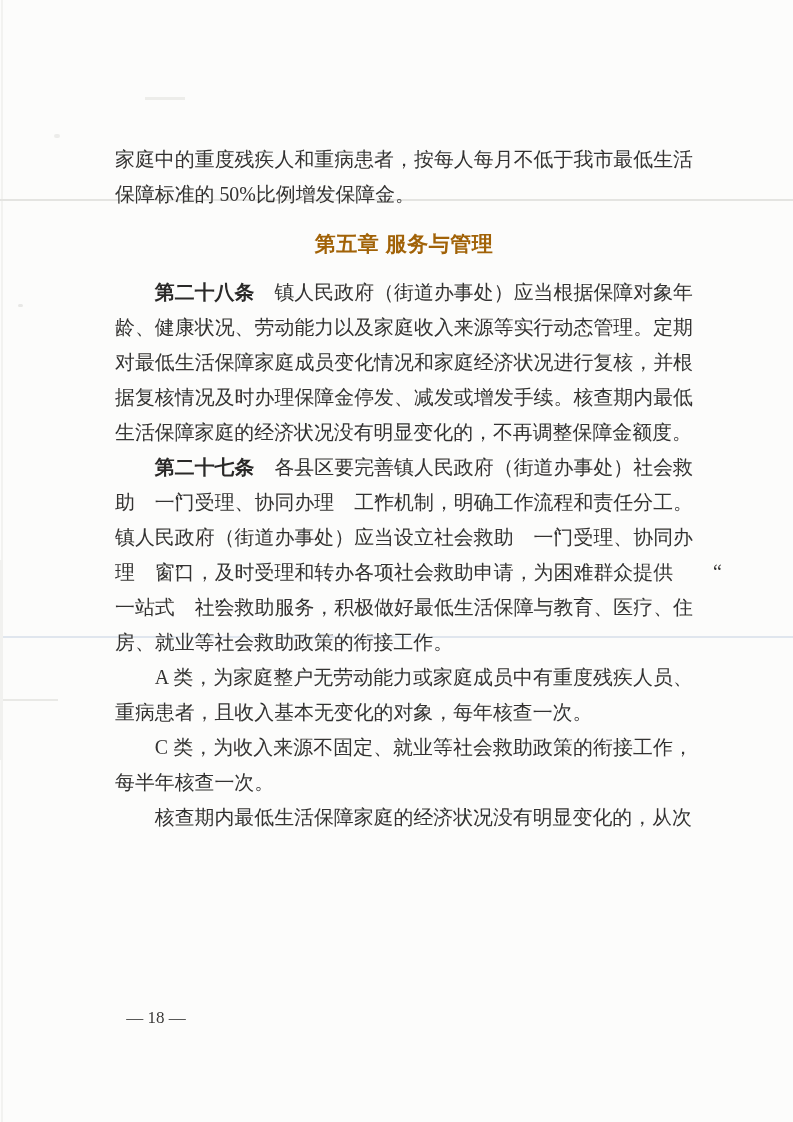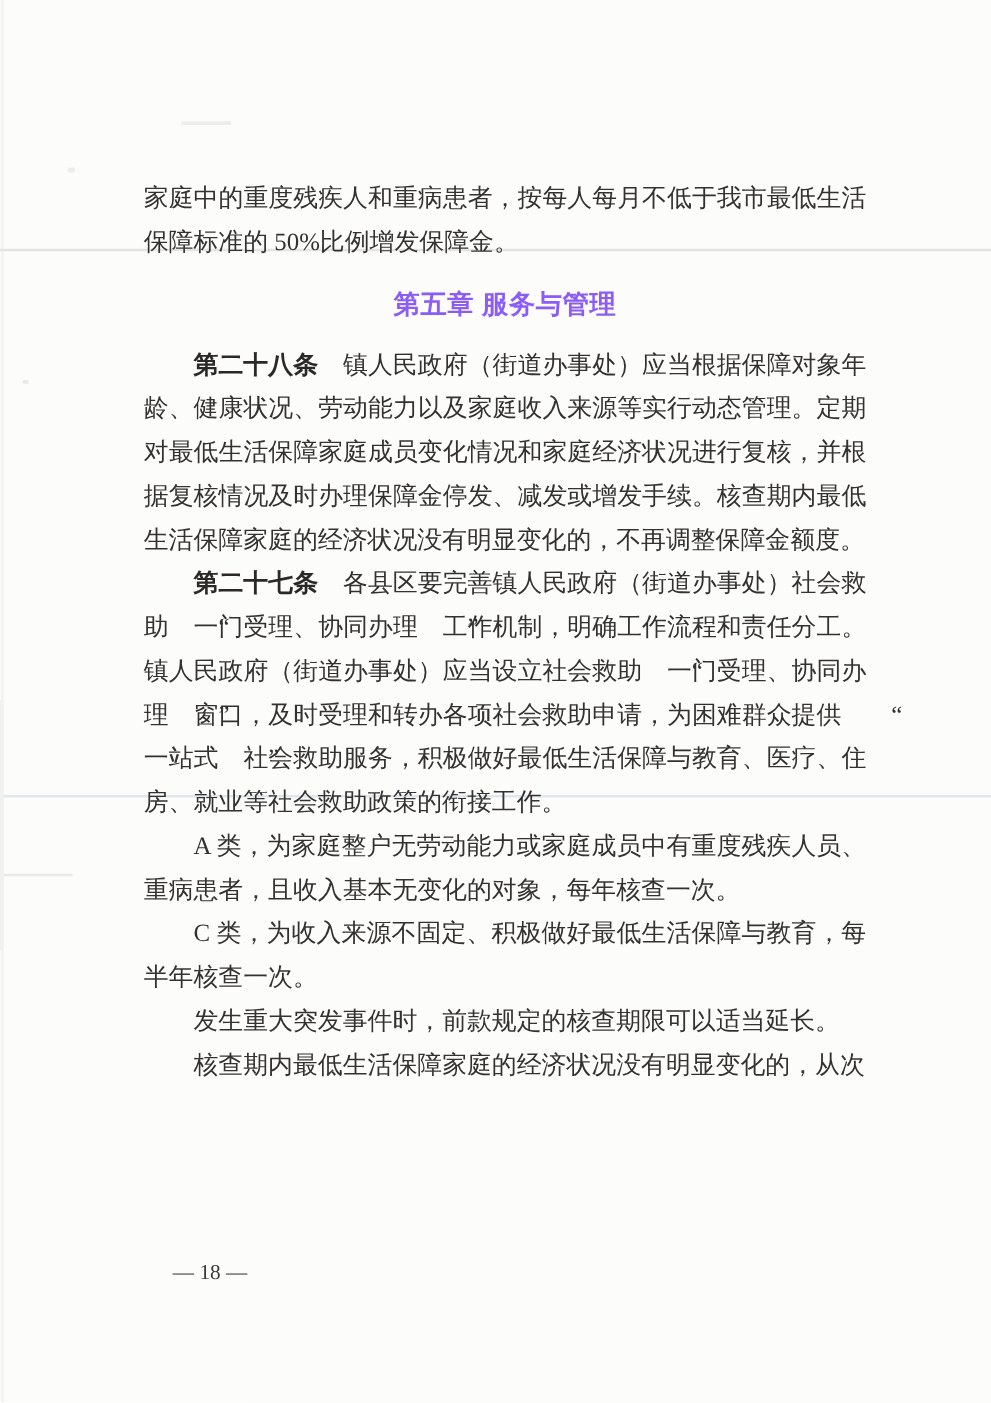--- a/index.html
+++ b/index.html
@@ -24,29 +24,29 @@
     position:absolute;left:115px;top:142px;width:578px;
     font-size:19.9px;line-height:35px;color:#333231;
     text-align:justify;
   }
   .textblock p{margin:0;}
   p.cont{text-indent:0;}
   p.para{text-indent:2em;}
   .chapter{
     margin:14px 0;font-size:21px;line-height:35px;text-align:center;
     font-family:"Liberation Sans","DejaVu Sans",sans-serif;
-    font-weight:700;color:#8b5cf6;text-indent:0;letter-spacing:0.5px;
+    font-weight:700;color:#a16207;text-indent:0;letter-spacing:0.5px;
   }
   .lead{
     font-family:"Liberation Sans","DejaVu Sans",sans-serif;
     font-weight:700;color:#2a2928;
   }
   .fw{display:inline-block;width:1em;text-align:center;}
   .footer{
-    position:absolute;left:128px;top:1006px;width:80px;
+    position:absolute;left:116px;top:1006px;width:80px;
     font-size:17px;line-height:24px;color:#3a3938;text-align:center;
     font-family:"Liberation Serif","DejaVu Serif",serif;
   }
 </style>
 </head>
 <body>
 
 <div class="page">
 
   <div class="artifact edge-left"></div>
@@ -65,22 +65,21 @@
 
     <div>
 
         <p class="para"><span class="lead">第二十八条</span><span class="cjk-fw">　镇人民政府（街道办事处）应当根据保障对象年龄、健康状况、劳动能力以及家庭收入来源等实行动态管理。定期对最低生活保障家庭成员变化情况和家庭经济状况进行复核，并根据复核情况及时办理保障金停发、减发或增发手续。核查期内最低生活保障家庭的经济状况没有明显变化的，不再调整保障金额度。</span></p>
 
         <p class="para"><span class="lead">第二十七条</span><span class="cjk-fw">　各县区要完善镇人民政府（街道办事处）社会救助<span class="fw">“</span>一门受理、协同办理<span class="fw">”</span>工作机制，明确工作流程和责任分工。镇人民政府（街道办事处）应当设立社会救助<span class="fw">“</span>一门受理、协同办理<span class="fw">”</span>窗口，及时受理和转办各项社会救助申请，为困难群众提供<span class="fw">“</span>一站式<span class="fw">”</span>社会救助服务，积极做好最低生活保障与教育、医疗、住房、就业等社会救助政策的衔接工作。</span></p>
 
         <p class="para"><span class="cjk-fw">A 类，为家庭整户无劳动能力或家庭成员中有重度残疾人员、重病患者，且收入基本无变化的对象，每年核查一次。</span></p>
 
 
-        <p class="para"><span class="cjk-fw">C 类，为收入来源不固定、积极做好最低生活保障与教育，每半年核查一次。</span></p>
+        <p class="para"><span class="cjk-fw">C 类，为收入来源不固定、就业等社会救助政策的衔接工作，每半年核查一次。</span></p>
 
-        <p class="para"><span class="cjk-fw">发生重大突发事件时，前款规定的核查期限可以适当延长。</span></p>
 
         <p class="para"><span class="cjk-fw">核查期内最低生活保障家庭的经济状况没有明显变化的，从次</span></p>
       </div>
   </div>
 
   <div class="footer">— 18 —</div>
 </div>
 
 </body></html>

